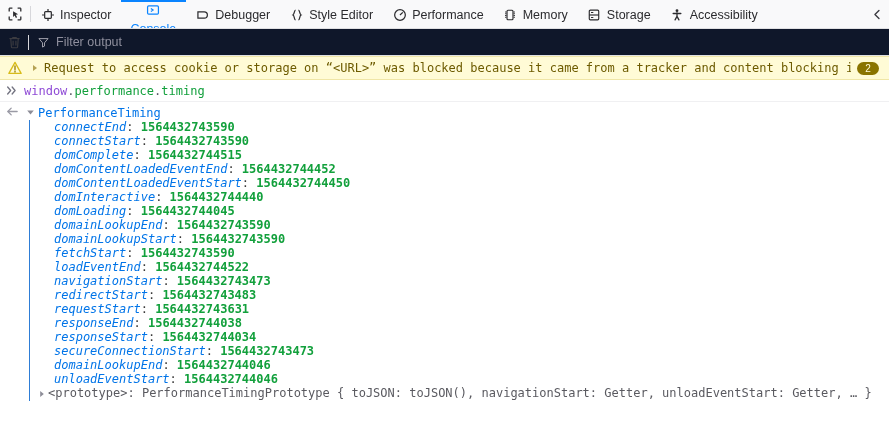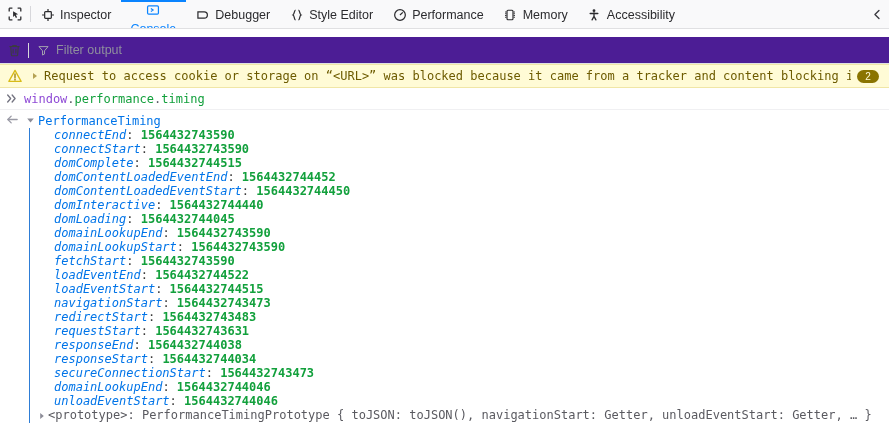--- a/index.html
+++ b/index.html
@@ -80,24 +80,23 @@
     width: 24px;
     flex: 0 0 24px;
     cursor: pointer;
   }
 
   
   .console-toolbar {
     display: flex;
     align-items: center;
     height: 27px;
-    background: #4c1d95;
+    background: #0f172a;
     border-bottom: 1px solid #e0e0e2;
     box-sizing: border-box;
-    margin-top: 8px;
   }
   .trash-btn {
     display: flex;
     align-items: center;
     justify-content: center;
     width: 28px;
     flex: 0 0 28px;
     height: 100%;
     cursor: pointer;
   }
@@ -341,20 +340,30 @@
     <div class="tab">
       <span class="tab-ico">
         <svg width="14" height="14" viewBox="0 0 16 16" fill="none" stroke="#2b2b2e" stroke-width="1.3">
           <rect x="4.6" y="2.6" width="6.8" height="10.8" rx="1.1"></rect>
           <path d="M2.4 4.6h1.6M2.4 6.6h1.6M2.4 8.6h1.6M2.4 10.6h1.6M12 4.6h1.6M12 6.6h1.6M12 8.6h1.6M12 10.6h1.6"></path>
         </svg>
       </span>
       <span>Memory</span>
     </div>
 
+    <div class="tab">
+      <span class="tab-ico">
+        <svg width="14" height="14" viewBox="0 0 16 16" fill="none" stroke="#2b2b2e" stroke-width="1.3">
+          <rect x="2.6" y="2.4" width="10.8" height="11.2" rx="1.2"></rect>
+          <path d="M2.6 8h10.8"></path>
+          <path d="M4.6 5.2h2.6M4.6 10.8h2.6"></path>
+        </svg>
+      </span>
+      <span>Storage</span>
+    </div>
 
     <div class="tab">
       <span class="tab-ico">
         <svg width="14" height="14" viewBox="0 0 16 16" fill="#2b2b2e" stroke="#2b2b2e" stroke-width="1.5" stroke-linecap="round">
           <circle cx="8" cy="3.0" r="1.6" stroke="none"></circle>
           <path d="M8 5.4v4.2M3.6 6.3h8.8M8 9.6l-2.2 4M8 9.6l2.2 4" fill="none"></path>
         </svg>
       </span>
       <span>Accessibility</span>
     </div>
@@ -442,21 +451,20 @@
         <div class="prop-row"><span class="prop-name">connectStart</span><span class="prop-colon">: </span><span class="prop-value">1564432743590</span></div>
         <div class="prop-row"><span class="prop-name">domComplete</span><span class="prop-colon">: </span><span class="prop-value">1564432744515</span></div>
         <div class="prop-row"><span class="prop-name">domContentLoadedEventEnd</span><span class="prop-colon">: </span><span class="prop-value">1564432744452</span></div>
         <div class="prop-row"><span class="prop-name">domContentLoadedEventStart</span><span class="prop-colon">: </span><span class="prop-value">1564432744450</span></div>
         <div class="prop-row"><span class="prop-name">domInteractive</span><span class="prop-colon">: </span><span class="prop-value">1564432744440</span></div>
         <div class="prop-row"><span class="prop-name">domLoading</span><span class="prop-colon">: </span><span class="prop-value">1564432744045</span></div>
         <div class="prop-row"><span class="prop-name">domainLookupEnd</span><span class="prop-colon">: </span><span class="prop-value">1564432743590</span></div>
         <div class="prop-row"><span class="prop-name">domainLookupStart</span><span class="prop-colon">: </span><span class="prop-value">1564432743590</span></div>
         <div class="prop-row"><span class="prop-name">fetchStart</span><span class="prop-colon">: </span><span class="prop-value">1564432743590</span></div>
         <div class="prop-row"><span class="prop-name">loadEventEnd</span><span class="prop-colon">: </span><span class="prop-value">1564432744522</span></div>
-        <div class="prop-row"><span class="prop-name">loadEventStart</span><span class="prop-colon">: </span><span class="prop-value">1564432744515</span></div>
         <div class="prop-row"><span class="prop-name">navigationStart</span><span class="prop-colon">: </span><span class="prop-value">1564432743473</span></div>
         <div class="prop-row"><span class="prop-name">redirectStart</span><span class="prop-colon">: </span><span class="prop-value">1564432743483</span></div>
         <div class="prop-row"><span class="prop-name">requestStart</span><span class="prop-colon">: </span><span class="prop-value">1564432743631</span></div>
         <div class="prop-row"><span class="prop-name">responseEnd</span><span class="prop-colon">: </span><span class="prop-value">1564432744038</span></div>
         <div class="prop-row"><span class="prop-name">responseStart</span><span class="prop-colon">: </span><span class="prop-value">1564432744034</span></div>
         <div class="prop-row"><span class="prop-name">secureConnectionStart</span><span class="prop-colon">: </span><span class="prop-value">1564432743473</span></div>
         <div class="prop-row"><span class="prop-name">domainLookupEnd</span><span class="prop-colon">: </span><span class="prop-value">1564432744046</span></div>
         <div class="prop-row"><span class="prop-name">unloadEventStart</span><span class="prop-colon">: </span><span class="prop-value">1564432744046</span></div>
 
         <div class="proto-row">

